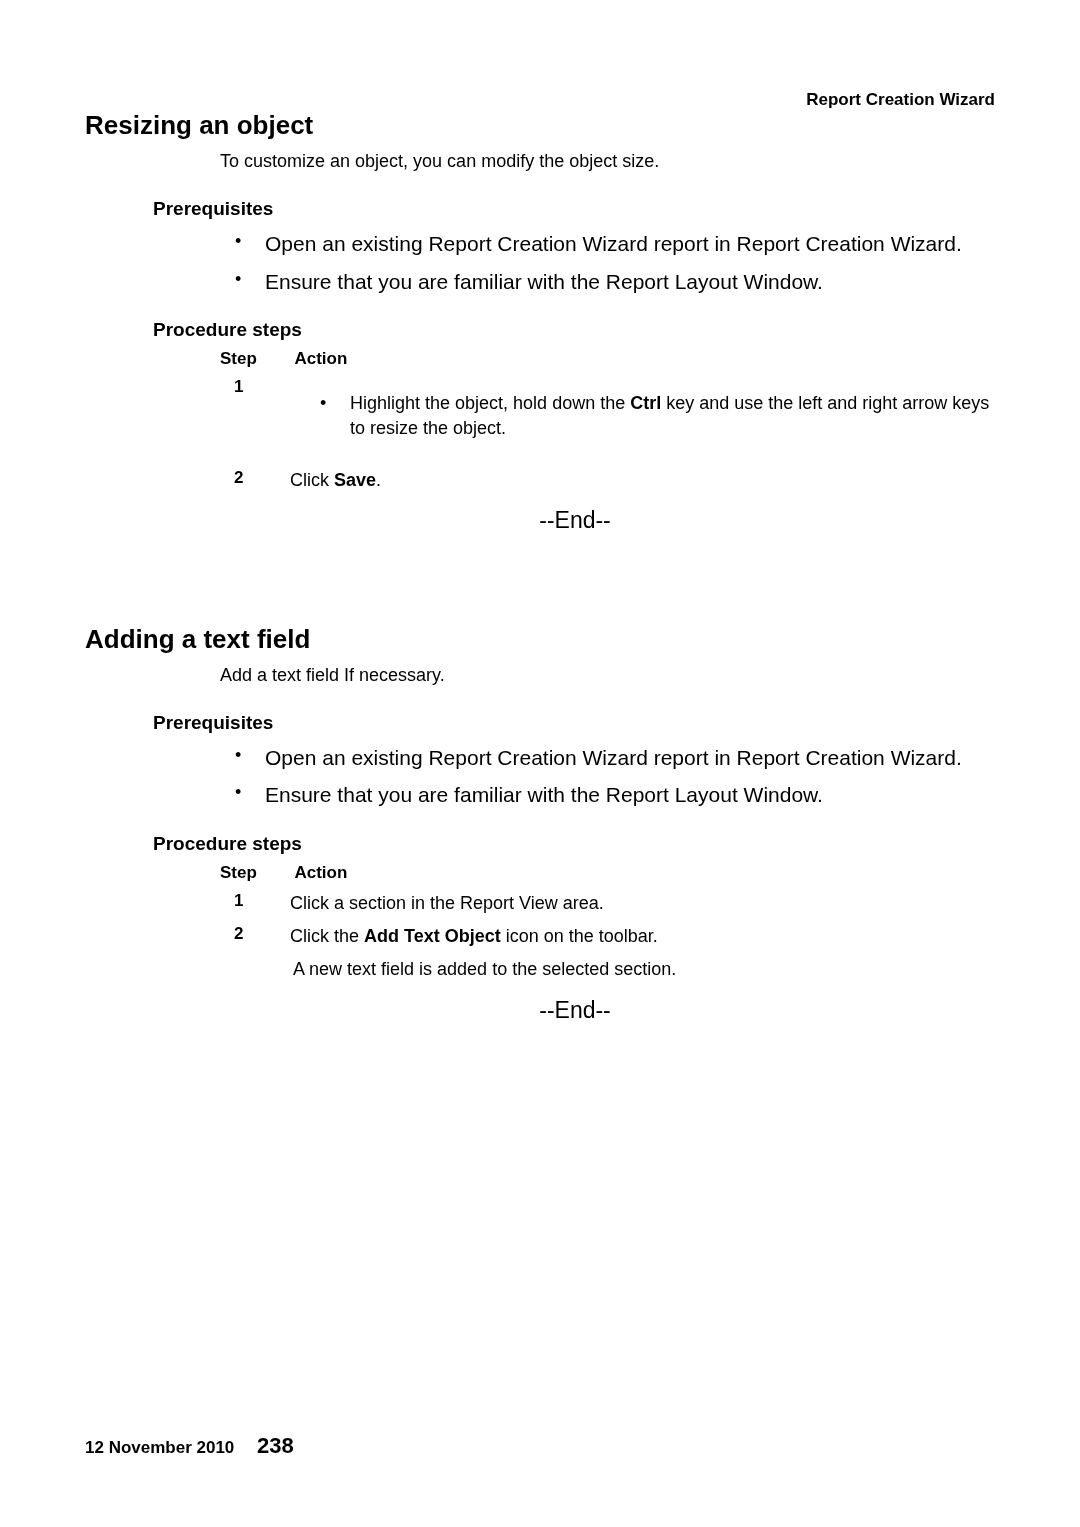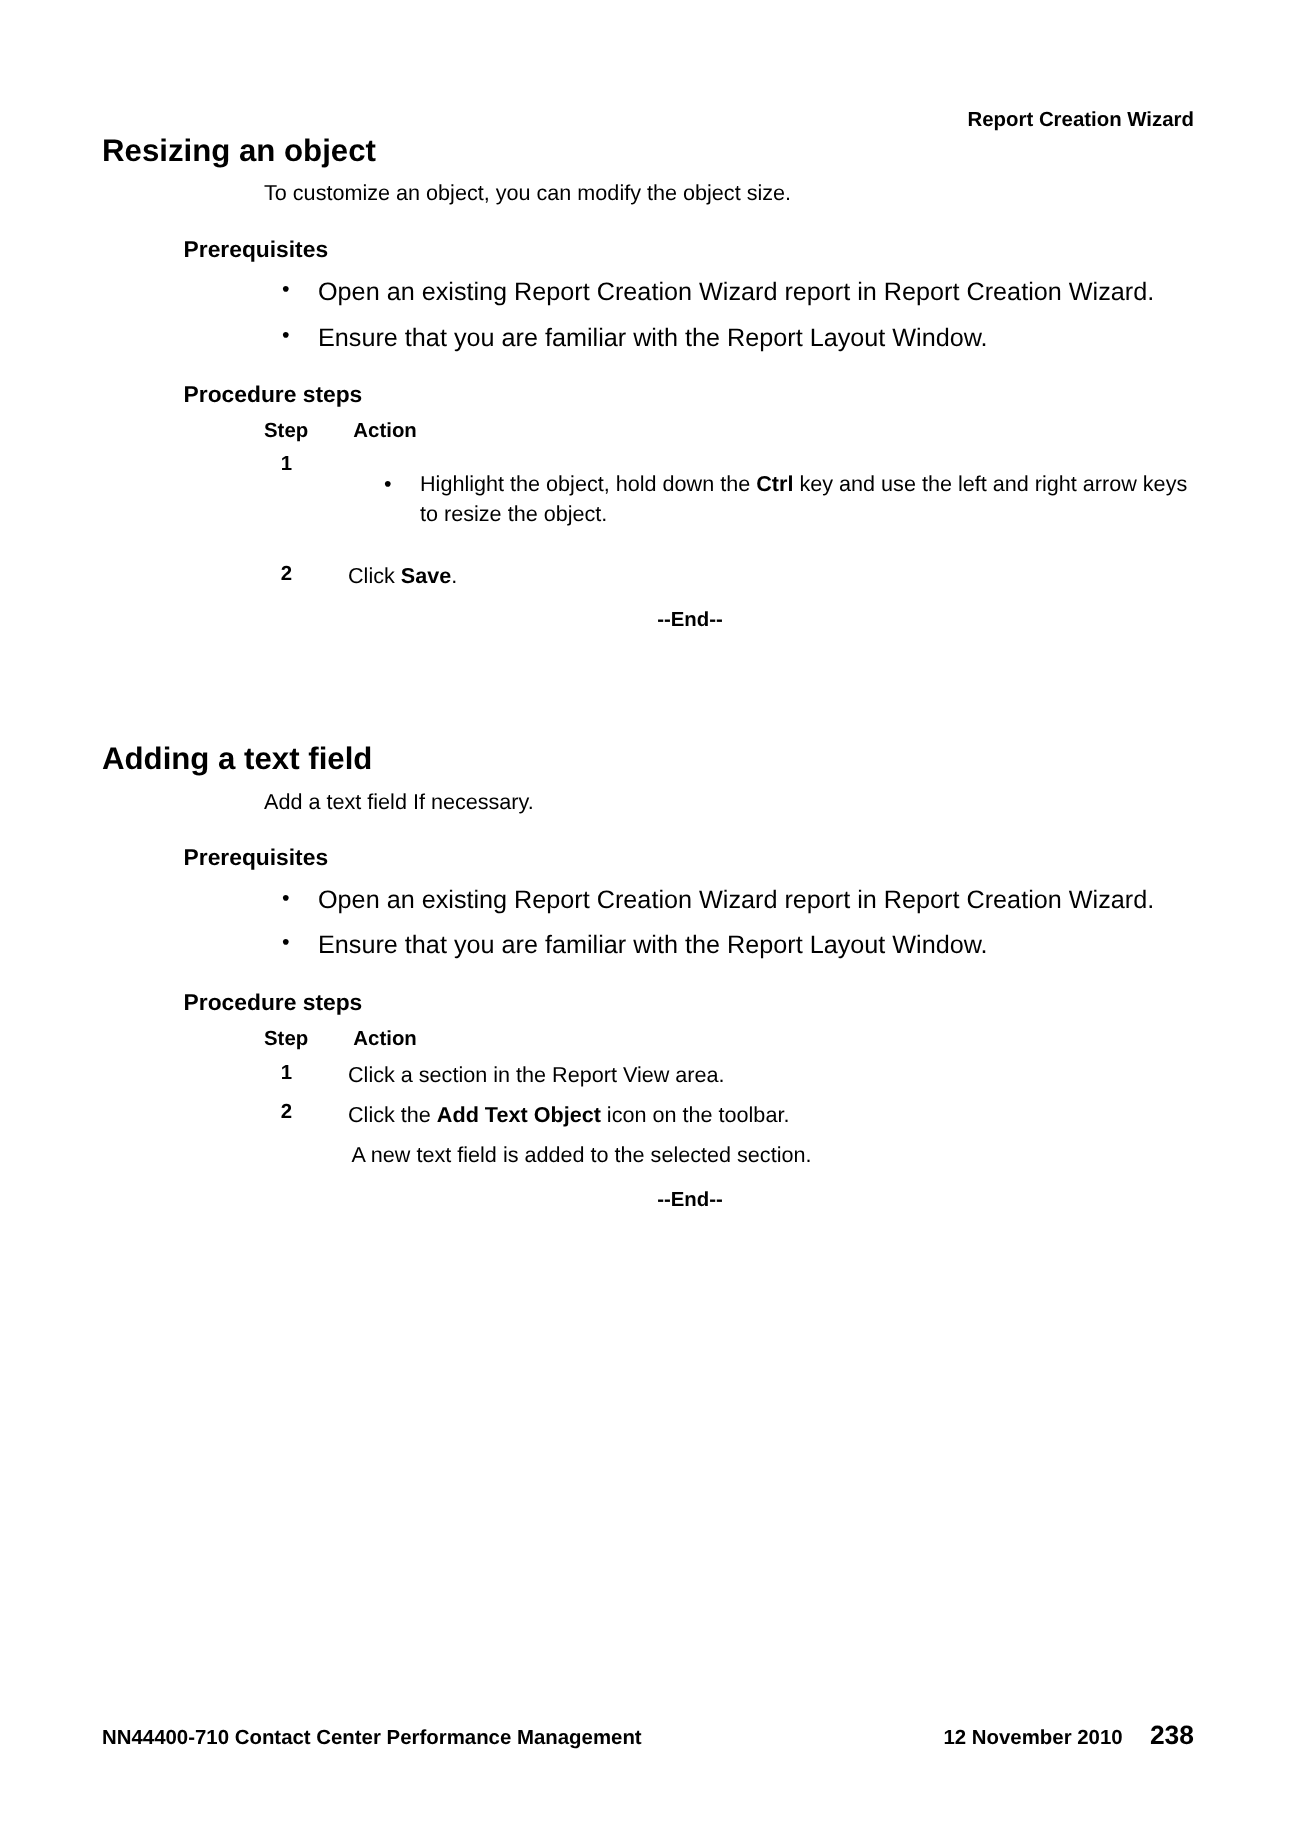--- a/index.html
+++ b/index.html
@@ -110,22 +110,22 @@
     }
     .step-result {
       margin-left: 208px;
       font-size: 18px;
       line-height: 1.4;
       margin-top: 6px;
       margin-bottom: 8px;
     }
     .end-marker {
       text-align: center;
-      font-weight: bold;
-      font-size: 17px;
+      font-weight: normal;
+      font-size: 23px;
       margin-top: 14px;
       margin-bottom: 10px;
       margin-left: 70px;
     }
     .section-gap {
       height: 80px;
     }
     .footer {
       position: absolute;
       bottom: 68px;
@@ -218,18 +218,17 @@
   <div class="step-action">
     <span>Click the </span><span class="bold">Add Text Object</span><span> icon on the toolbar.</span>
   </div>
 </div>
 
 <div class="step-result">A new text field is added to the selected section.</div>
 
 <div class="end-marker">--End--</div>
 
 <div class="footer">
-  <div class="footer-left">NN44400-710 Contact Center Performance Management</div>
   <div class="footer-right">
     <span>12 November 2010</span>
     <span class="page-num">238</span>
   </div>
 </div>
 
 </body></html>

